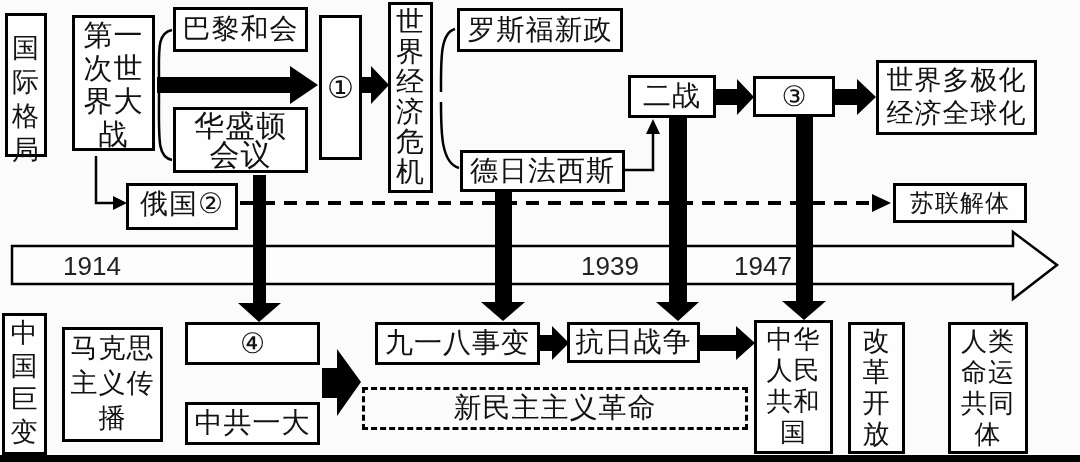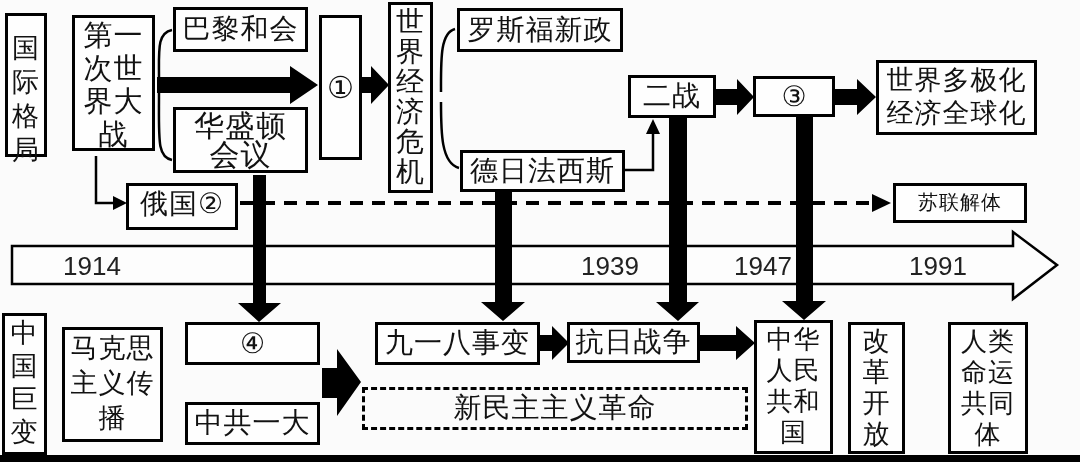--- a/index.html
+++ b/index.html
@@ -25,21 +25,21 @@
   .b-paris      {left:173px; top:7px;   width:135px; height:45px;  font-size:28px; line-height:38px;}
   .b-wash       {left:173px; top:107px; width:135px; height:66px;  font-size:30px; line-height:29px; padding:1px 8px;}
   .b-slot1      {left:319px; top:15px;  width:43px;  height:145px; font-size:30px;}
   .b-crisis     {left:388px; top:2px;   width:45px;  height:191px; font-size:28px; line-height:30px; padding:2px 0;}
   .b-roosevelt  {left:457px; top:8px;   width:166px; height:44px;  font-size:28px; line-height:37px;}
   .b-fascism    {left:460px; top:150px; width:165px; height:42px;  font-size:28px; line-height:35px;}
   .b-ww2        {left:628px; top:75px;  width:88px;  height:43px;  font-size:28px; line-height:36px;}
   .b-slot3      {left:753px; top:76px;  width:82px;  height:41px;  font-size:28px;}
   .b-multipolar {left:876px; top:60px;  width:161px; height:75px;  font-size:27px; line-height:33px; padding:1px 6px;}
   .b-russia     {left:126px; top:183px; width:112px; height:47px;  font-size:28px; line-height:36px;}
-  .b-ussr       {left:893px; top:183px; width:134px; height:40px;  font-size:20px; line-height:33px;}
+  .b-ussr       {left:893px; top:183px; width:134px; height:40px;  font-size:24px; line-height:33px;}
   
   .b-china      {left:2px;   top:313px; width:45px;  height:142px; font-size:27px; line-height:33px; padding:1px 2px;}
   .b-marx       {left:62px;  top:327px; width:101px; height:115px; font-size:27px; line-height:35px; padding:1px 4px;}
   .b-slot4      {left:185px; top:322px; width:135px; height:43px;  font-size:28px;}
   .b-ccp1       {left:185px; top:402px; width:135px; height:43px;  font-size:28px; line-height:36px;}
   .b-918        {left:375px; top:322px; width:165px; height:43px;  font-size:28px; line-height:36px;}
   .b-antijp     {left:567px; top:322px; width:133px; height:41px;  font-size:28px; line-height:34px;}
   .b-newdem     {left:362px; top:387px; width:386px; height:43px;  font-size:28px; line-height:36px;}
   .b-prc        {left:754px; top:320px; width:79px;  height:134px; font-size:26px; line-height:31px; padding:1px 8px;}
   .b-reform     {left:848px; top:322px; width:57px;  height:132px; font-size:27px; line-height:31px; padding:1px 10px;}
@@ -97,21 +97,20 @@
   <div class="box b-fascism">德日法西斯</div>
   <div class="box b-ww2">二战</div>
   <div class="box b-slot3 center">③</div>
   <div class="box b-multipolar">世界多极化经济全球化</div>
   <div class="box b-russia">俄国②</div>
   <div class="box b-ussr">苏联解体</div>
 
   <div class="year y-1914">1914</div>
   <div class="year y-1939">1939</div>
   <div class="year y-1947">1947</div>
-  <div class="year y-1991">1991</div>
 
   <div class="box b-china">中国巨变</div>
   <div class="box b-marx">马克思主义传播</div>
   <div class="box b-slot4 center">④</div>
   <div class="box b-ccp1">中共一大</div>
   <div class="box b-918">九一八事变</div>
   <div class="box b-antijp">抗日战争</div>
   <div class="box b-newdem dashedbox">新民主主义革命</div>
   <div class="box b-prc">中华人民共和国</div>
   <div class="box b-reform">改革开放</div>

